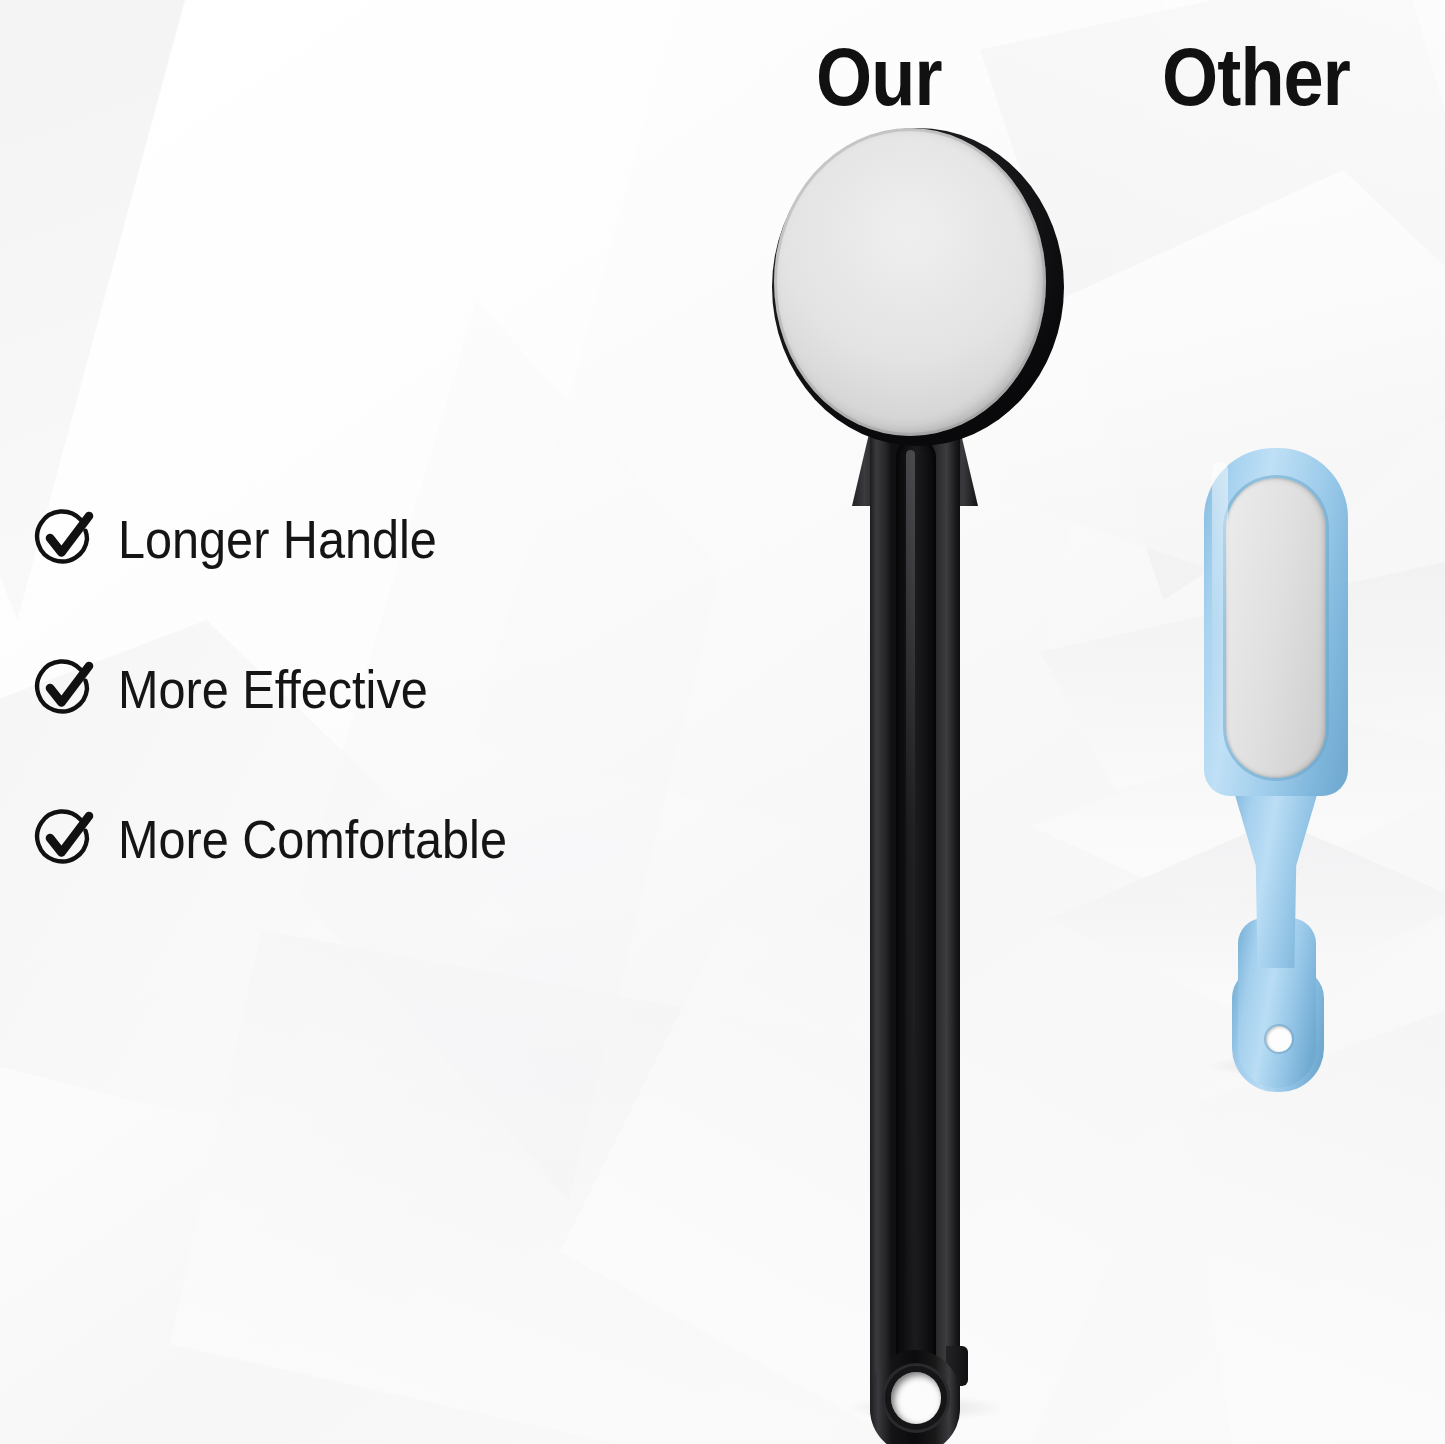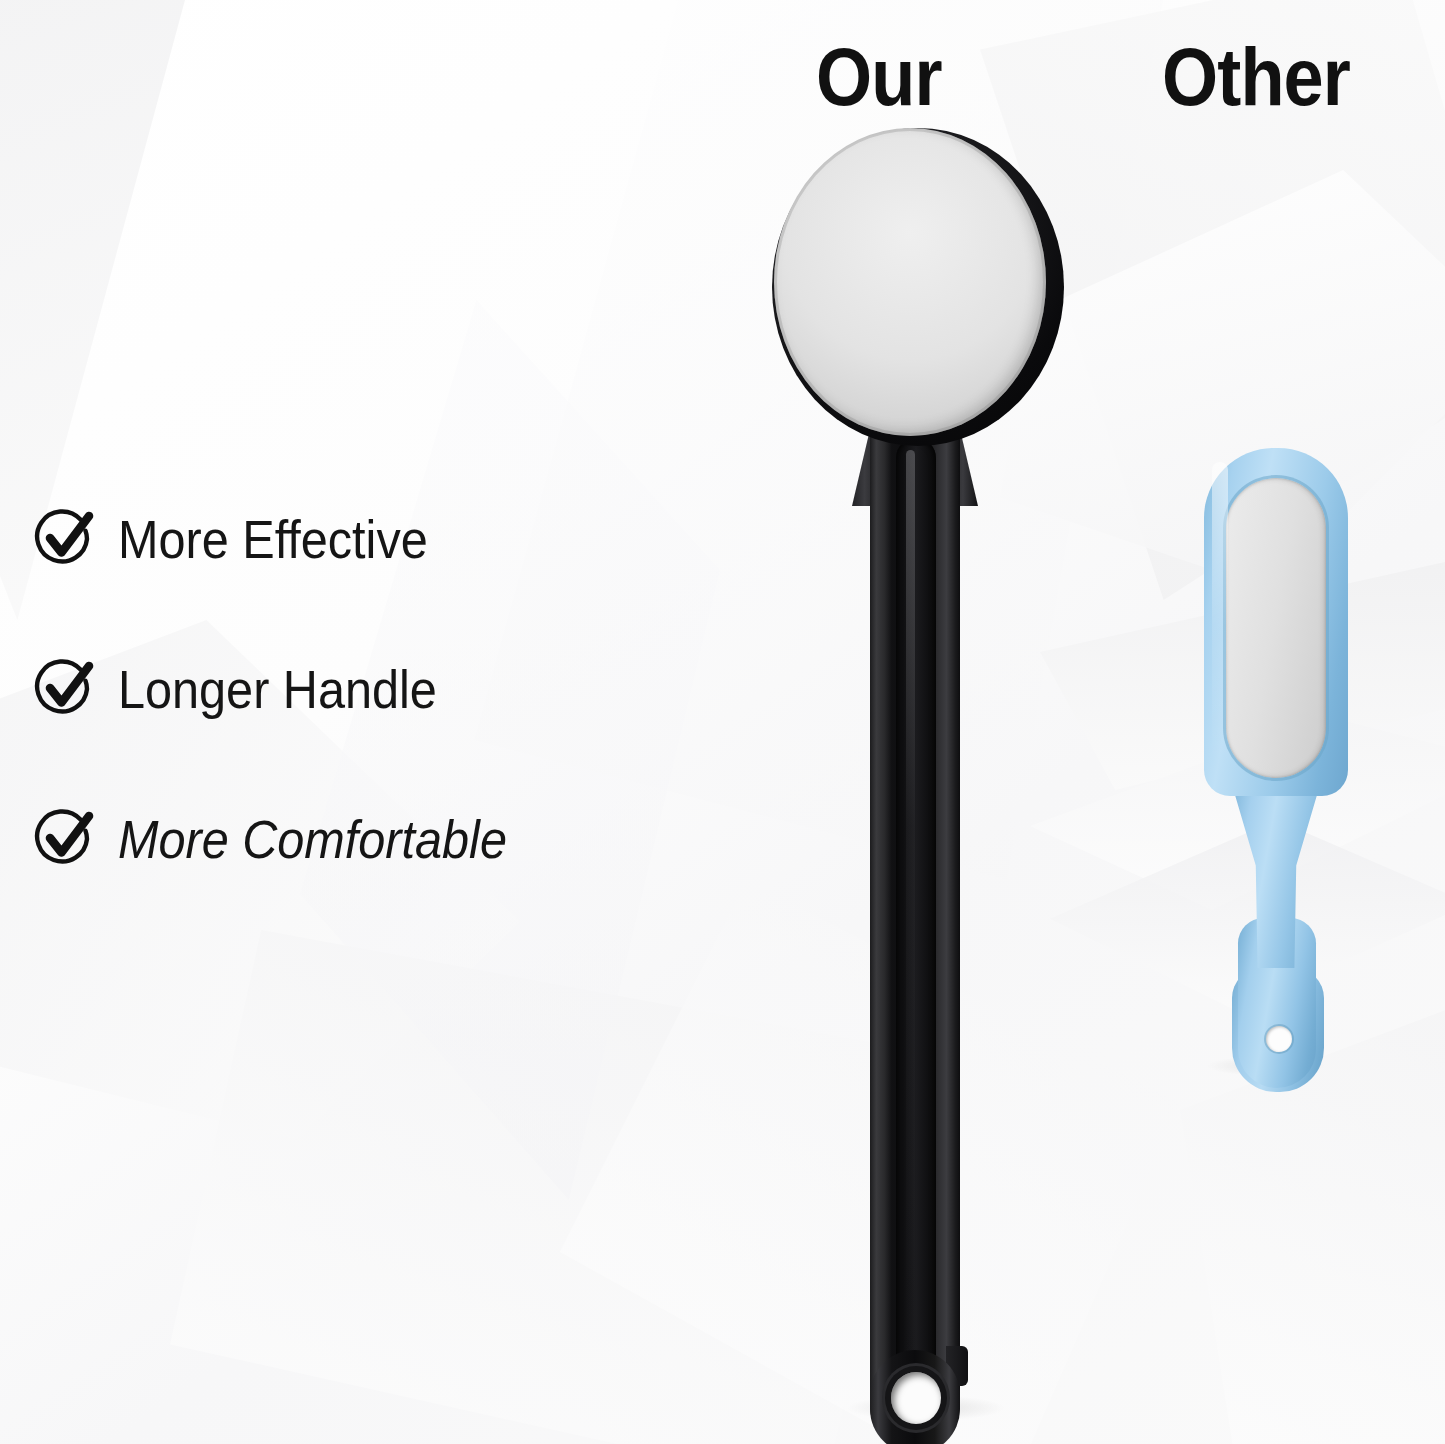--- a/index.html
+++ b/index.html
@@ -90,21 +90,21 @@
     left: 34px;
     top: 508px;
     width: 760px;
   }
   .benefit-row {
     display: flex;
     align-items: center;
     height: 62px;
     margin-bottom: 88px;
   }
-  .benefit-row:last-child { margin-bottom: 16px; font-style: italic; }
+  .benefit-row:last-child { margin-bottom: 16px; }
 
   .check-icon {
     width: 62px;
     height: 62px;
     flex: 0 0 62px;
     margin-right: 22px;
   }
   .check-icon svg { display: block; width: 62px; height: 62px; }
 
   .benefit-label {
@@ -419,31 +419,31 @@
 
   <div id="benefits-list">
 
     <div class="benefit-row">
       <span class="check-icon">
         <svg viewBox="0 0 62 62" aria-hidden="true">
           <path d="M46.5 11.5 A25 25 0 1 0 53 31 A25 25 0 0 0 51.5 22.8" fill="none" stroke="#111" stroke-width="4.4" stroke-linecap="round"></path>
           <path d="M16 30 L27.5 44.5 L55 8" fill="none" stroke="#111" stroke-width="8.6" stroke-linecap="round" stroke-linejoin="round"></path>
         </svg>
       </span>
-      <span class="benefit-label">More Effective</span>
+      <span class="benefit-label">Longer Handle</span>
     </div>
 
     <div class="benefit-row">
       <span class="check-icon">
         <svg viewBox="0 0 62 62" aria-hidden="true">
           <path d="M46.5 11.5 A25 25 0 1 0 53 31 A25 25 0 0 0 51.5 22.8" fill="none" stroke="#111" stroke-width="4.4" stroke-linecap="round"></path>
           <path d="M16 30 L27.5 44.5 L55 8" fill="none" stroke="#111" stroke-width="8.6" stroke-linecap="round" stroke-linejoin="round"></path>
         </svg>
       </span>
-      <span class="benefit-label">Longer Handle</span>
+      <span class="benefit-label">More Effective</span>
     </div>
 
 
     <div class="benefit-row">
       <span class="check-icon">
         <svg viewBox="0 0 62 62" aria-hidden="true">
           <path d="M46.5 11.5 A25 25 0 1 0 53 31 A25 25 0 0 0 51.5 22.8" fill="none" stroke="#111" stroke-width="4.4" stroke-linecap="round"></path>
           <path d="M16 30 L27.5 44.5 L55 8" fill="none" stroke="#111" stroke-width="8.6" stroke-linecap="round" stroke-linejoin="round"></path>
         </svg>
       </span>

